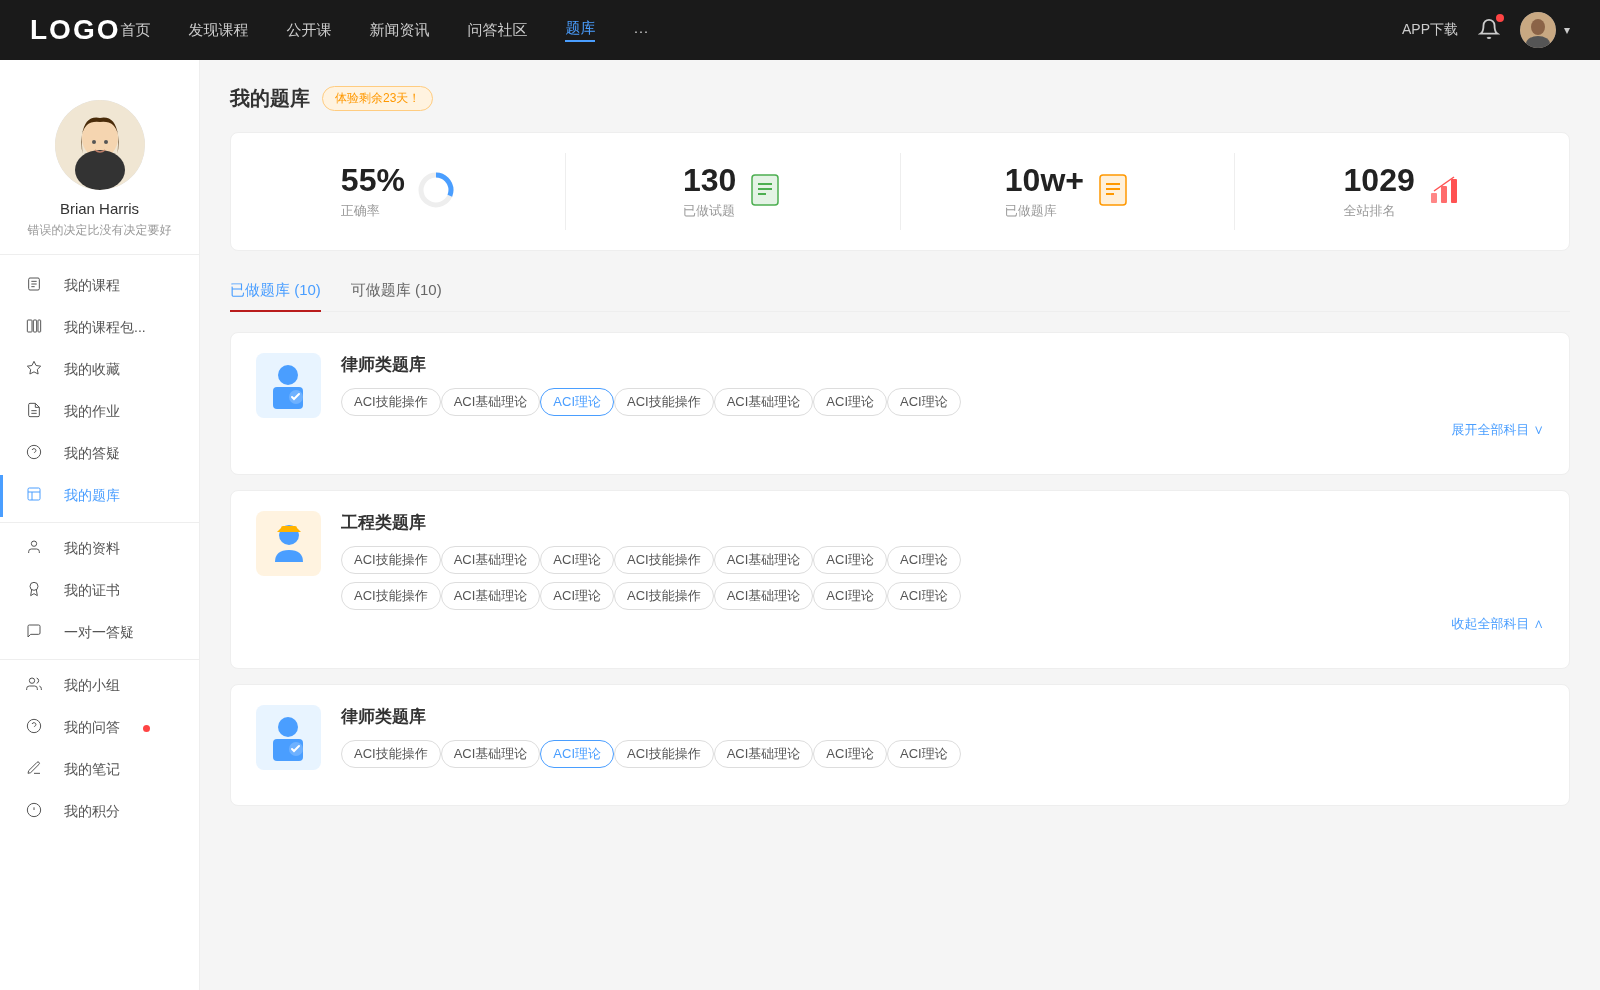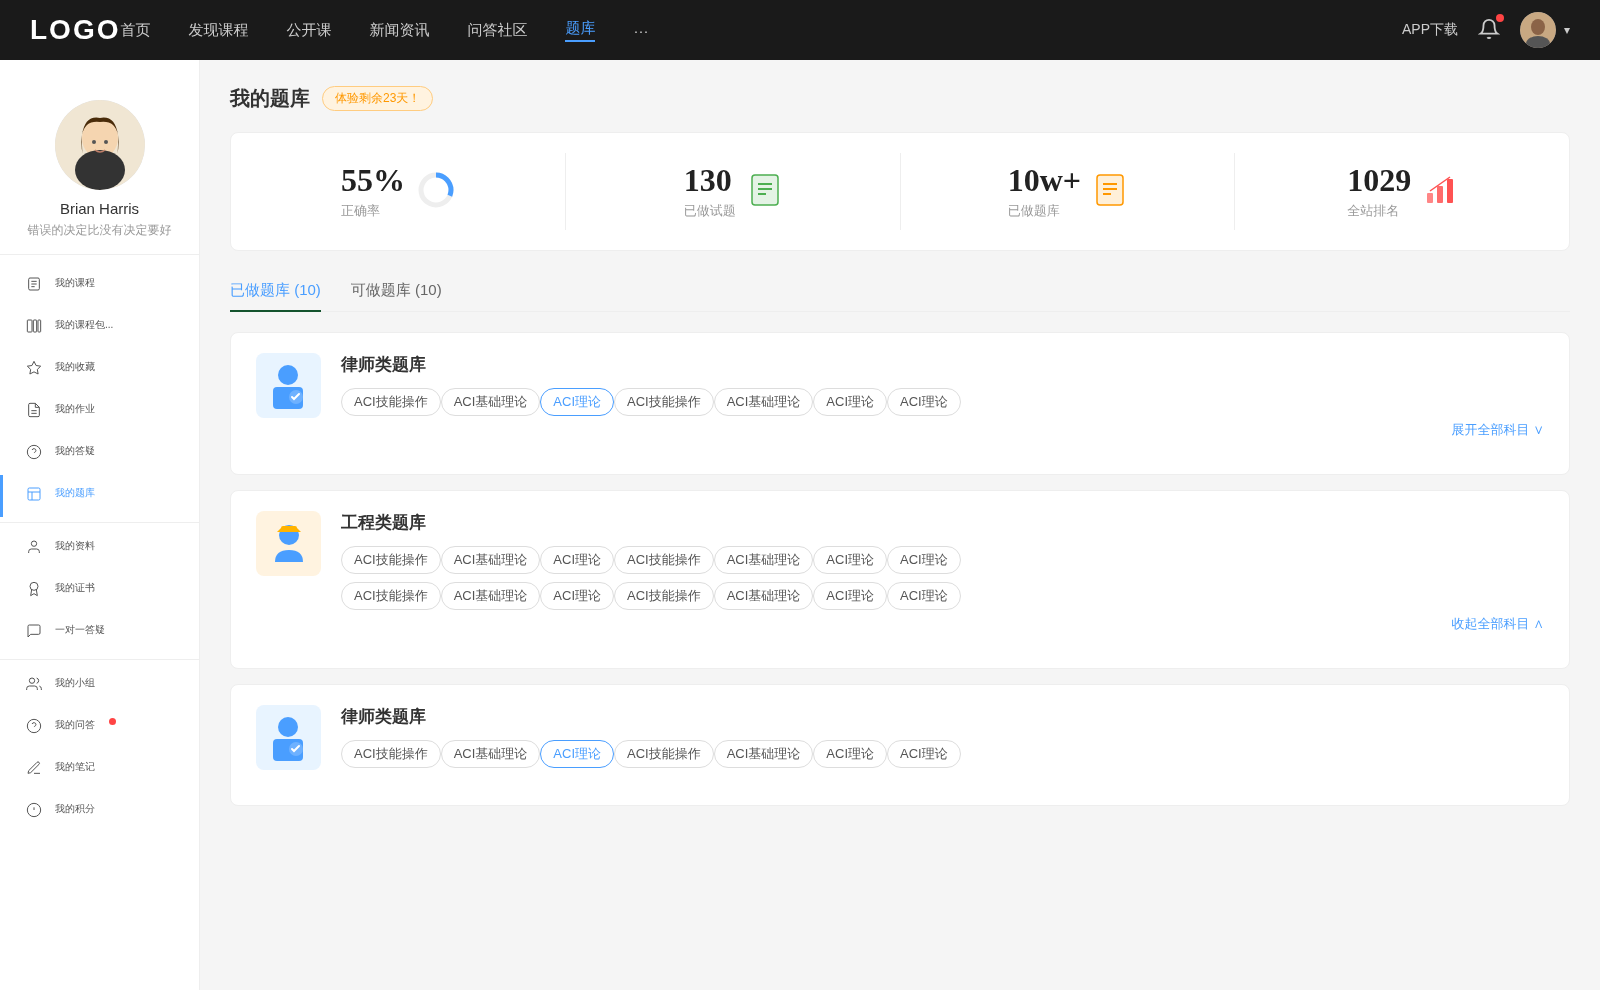--- a/index.html
+++ b/index.html
@@ -124,25 +124,26 @@
     .profile-motto {
       font-size: 12px;
       color: #999;
     }
     .sidebar-menu {
       list-style: none;
       padding: 0;
     }
     .sidebar-menu li {
       display: flex;
-      gap: 12px;
+      align-items: center;
+      gap: 21px;
       padding: 11px 25px;
       cursor: pointer;
       color: #555;
-      font-size: 10px;
+      font-size: 14px;
       position: relative;
     }
     .sidebar-menu li.active {
       color: #4a9eff;
       font-weight: 500;
     }
     .sidebar-menu li.active::before {
       content: '';
       position: absolute;
       left: 0;
@@ -209,21 +210,21 @@
       flex: 1;
       text-align: center;
       border-right: 1px solid #eee;
       padding: 10px 20px;
       display: flex;
       align-items: center;
       justify-content: center;
       gap: 12px;
     }
     .stat-item:last-child { border-right: none; }
-    .stat-info { text-align: left; font-family: Liberation Serif, serif; }
+    .stat-info { text-align: left; }
     .stat-value {
       font-size: 32px;
       font-weight: 600;
       color: #222;
       line-height: 1.1;
     }
     .stat-label {
       font-size: 13px;
       color: #999;
       margin-top: 4px;
@@ -239,21 +240,21 @@
     .tab-item {
       padding: 10px 0;
       font-size: 15px;
       cursor: pointer;
       color: #666;
       border-bottom: 2px solid transparent;
       margin-bottom: -1px;
     }
     .tab-item.active {
       color: #4a9eff;
-      border-bottom: 2px solid #14532d;
+      border-bottom: 2px solid #b91c1c;
       font-weight: 500;
     }
 
     
     .qbank-card {
       background: white;
       border-radius: 8px;
       margin-bottom: 15px;
       padding: 20px 25px;
       border: 1px solid #eee;

